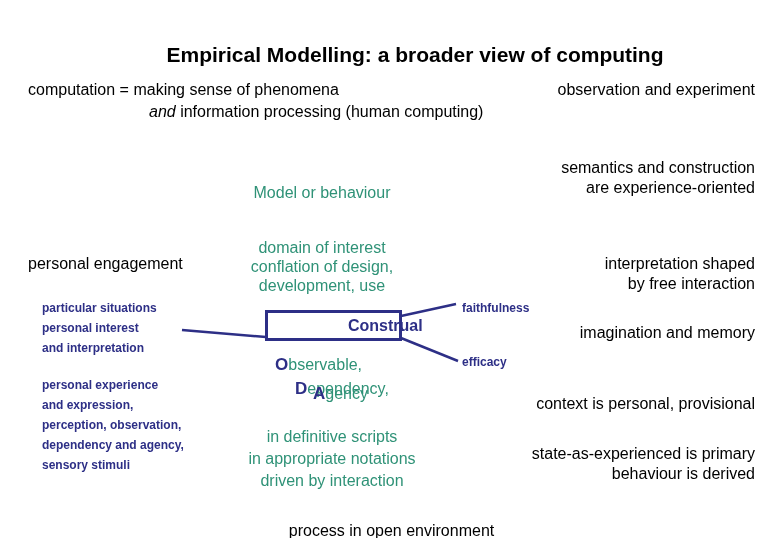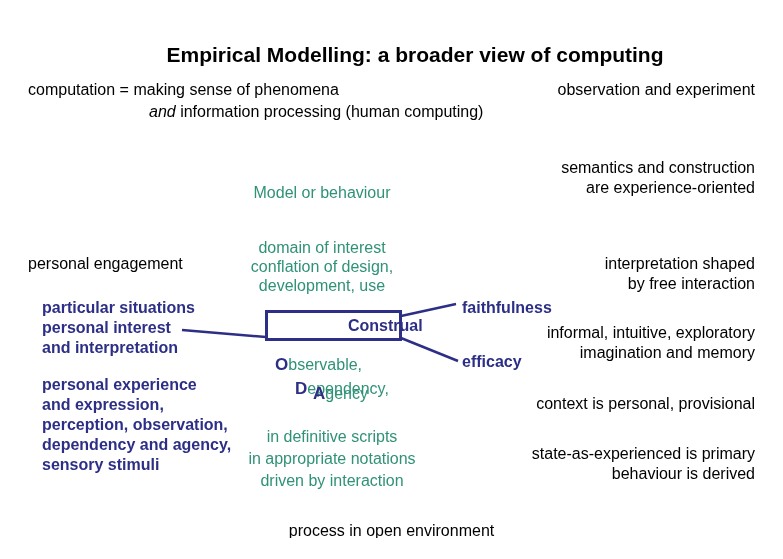--- a/index.html
+++ b/index.html
@@ -9,21 +9,21 @@
     position:relative; width:783px; height:538px;
     background:var(--bg); overflow:hidden;
     font-family:"Liberation Sans", sans-serif;
     font-size:16px; color:var(--ink); line-height:20px;
   }
   .t { position:absolute; white-space:nowrap; }
   .blk { position:absolute; }
   .right { text-align:right; }
   .center { text-align:center; }
   .italic { font-style:italic;margin-top:44px; }
-  .navy17 { color:var(--navy); font-weight:bold; font-size:16px; }
+  .navy17 { color:var(--navy); font-weight:bold; font-size:12px; }
   .teal { color:var(--teal); }
   .title {
     position:absolute; top:42px; left:103px; width:624px;
     text-align:center; font-weight:bold; font-size:21px; line-height:26px;
   }
   .construal-box {
     position:absolute; left:265px; top:310px; width:131px; height:25px;
     border:3px solid var(--navy); background:transparent;
   }
   .construal-label {
@@ -56,21 +56,20 @@
 
   <div class="blk right" style="right:28px; top:158px;">
     <div>semantics and construction</div>
     <div>are experience-oriented</div>
   </div>
   <div class="blk right" style="right:28px; top:254px;">
     <div>interpretation shaped</div>
     <div>by free interaction</div>
   </div>
   <div class="blk right" style="right:28px; top:323px;">
-    <div>informal, intuitive, exploratory</div>
     <div>imagination and memory</div>
   </div>
   <div class="t" style="right:28px; top:394px;">context is personal, provisional</div>
   <div class="blk right" style="right:28px; top:444px;">
     <div>state-as-experienced is primary</div>
     <div>behaviour is derived</div>
   </div>
 
   <div class="blk" style="left:28px; top:254px;">
     <div>personal engagement</div>

